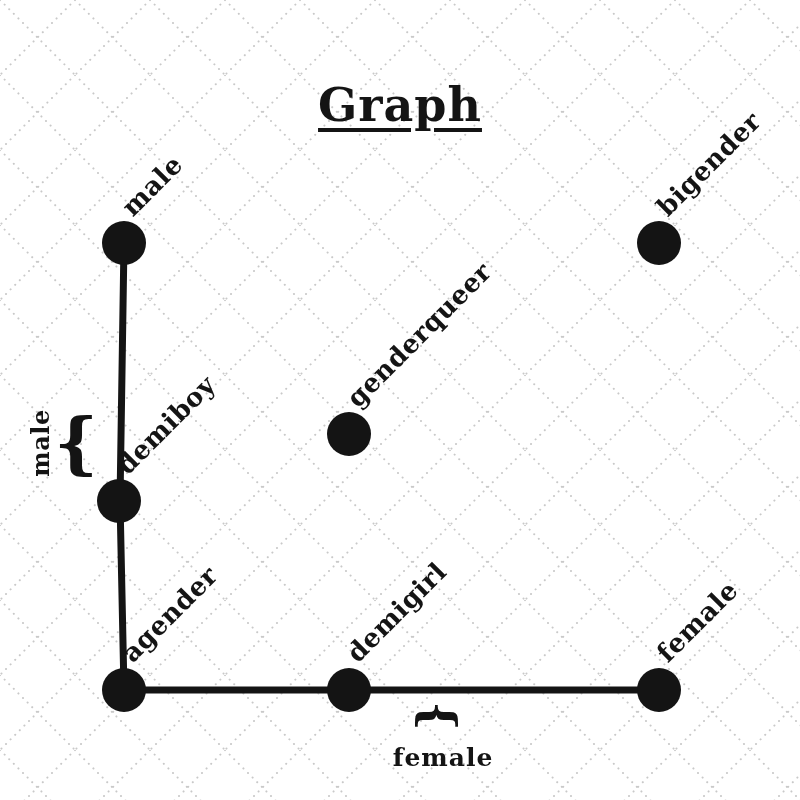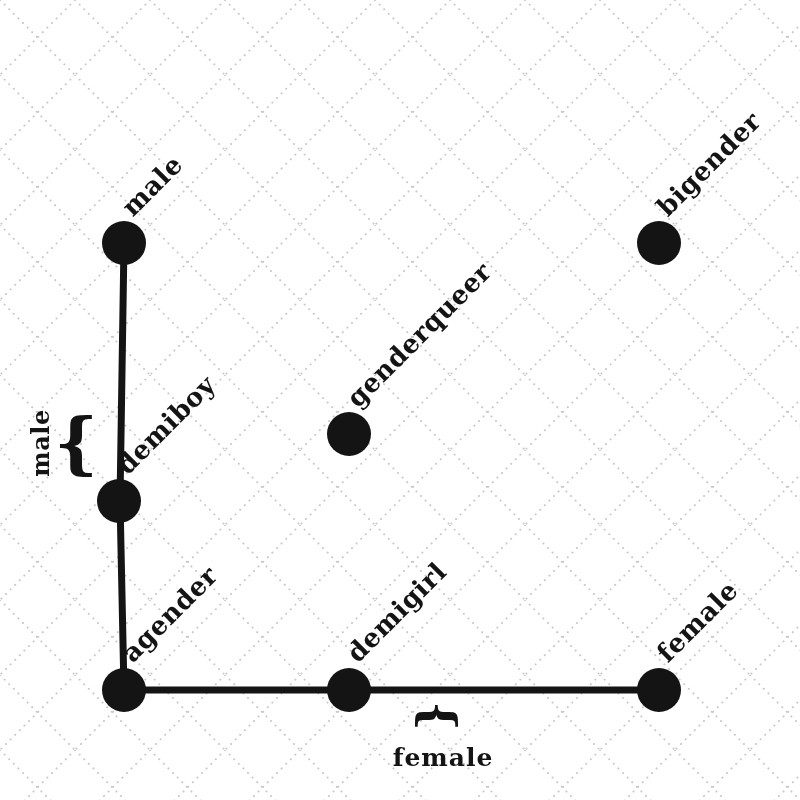--- a/index.html
+++ b/index.html
@@ -105,20 +105,21 @@
     <path d="M124,243 L120,501 L124,690 L659,690" fill="none" stroke="#141414" stroke-width="7" stroke-linejoin="round"></path>
     <circle cx="124" cy="243" r="22" fill="#141414"></circle>
     <circle cx="659" cy="243" r="22" fill="#141414"></circle>
     <circle cx="349" cy="434" r="22" fill="#141414"></circle>
     <circle cx="119" cy="501" r="22" fill="#141414"></circle>
     <circle cx="124" cy="690" r="22" fill="#141414"></circle>
     <circle cx="349" cy="690" r="22" fill="#141414"></circle>
     <circle cx="659" cy="690" r="22" fill="#141414"></circle>
   </svg>
 
+  <div class="title">Graph</div>
 
   <span class="nlabel" style="left:137px; top:192px;">male</span>
   <span class="nlabel" style="left:672px; top:192px;">bigender</span>
   <span class="nlabel" style="left:362px; top:383px;">genderqueer</span>
   <span class="nlabel" style="left:132px; top:450px;">demiboy</span>
   <span class="nlabel" style="left:137px; top:638px;">agender</span>
   <span class="nlabel" style="left:362px; top:638px;">demigirl</span>
   <span class="nlabel" style="left:672px; top:638px;">female</span>
 
   <span class="brace brace-left">{</span>

